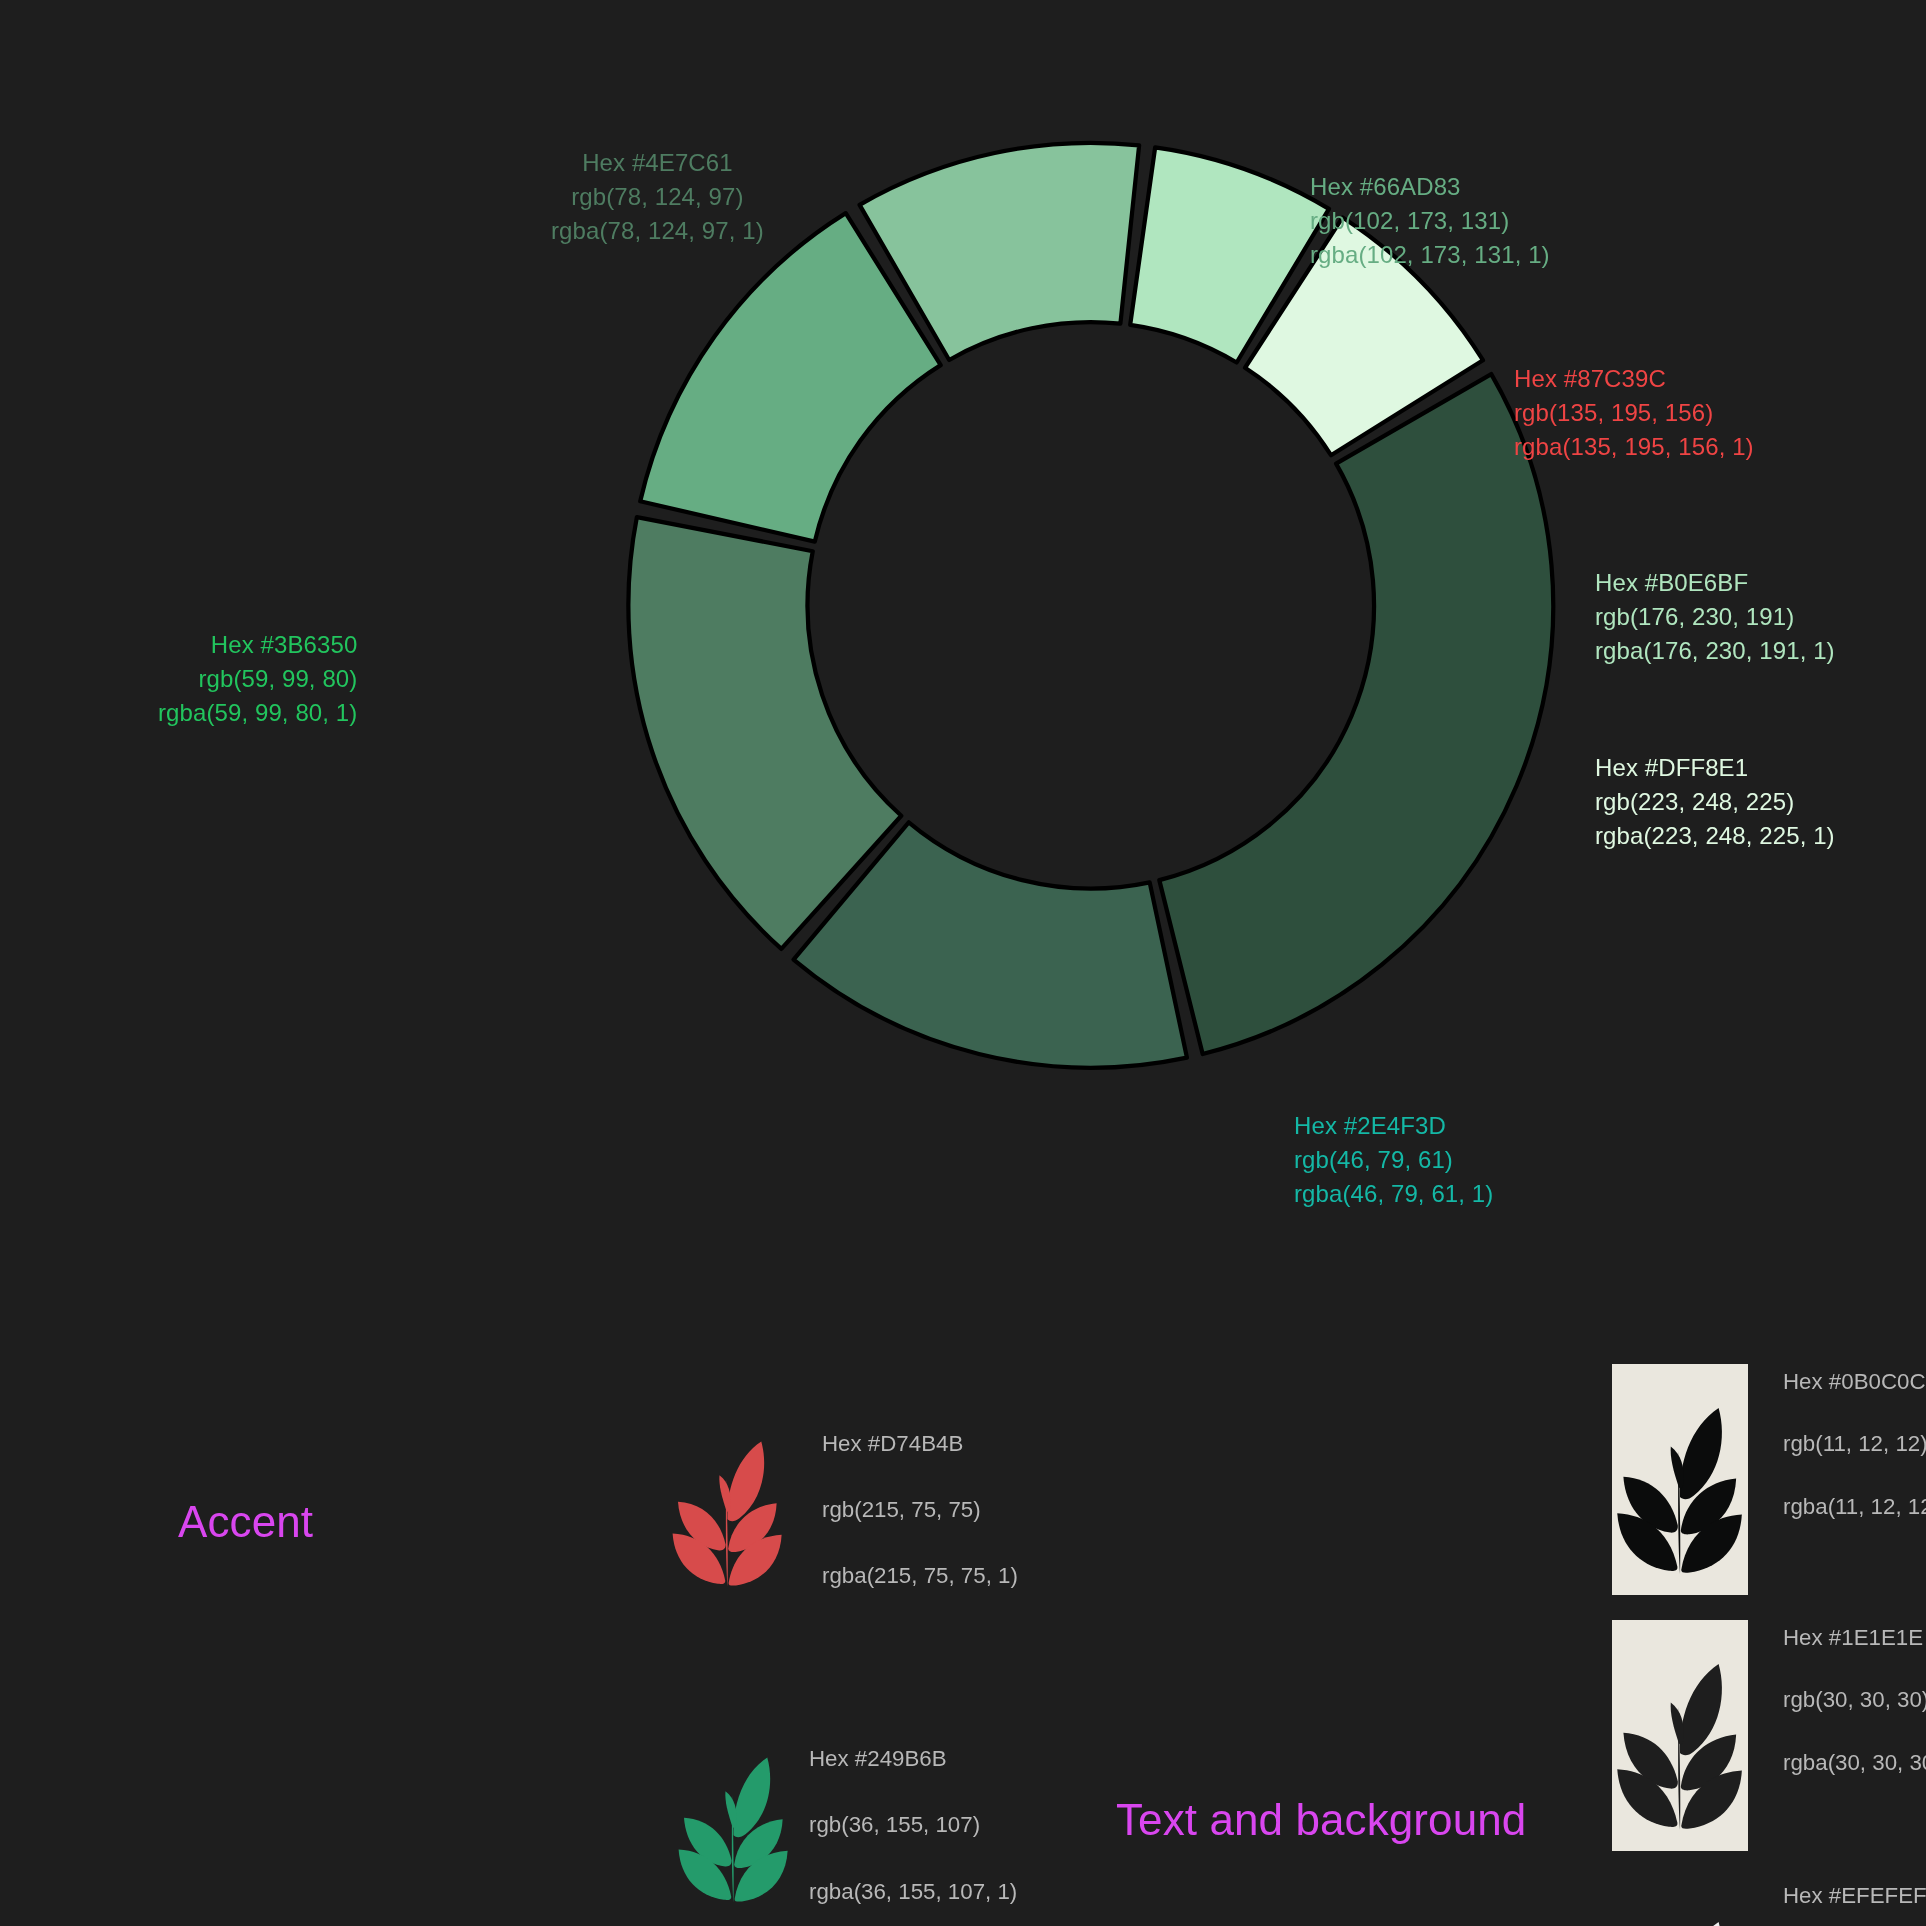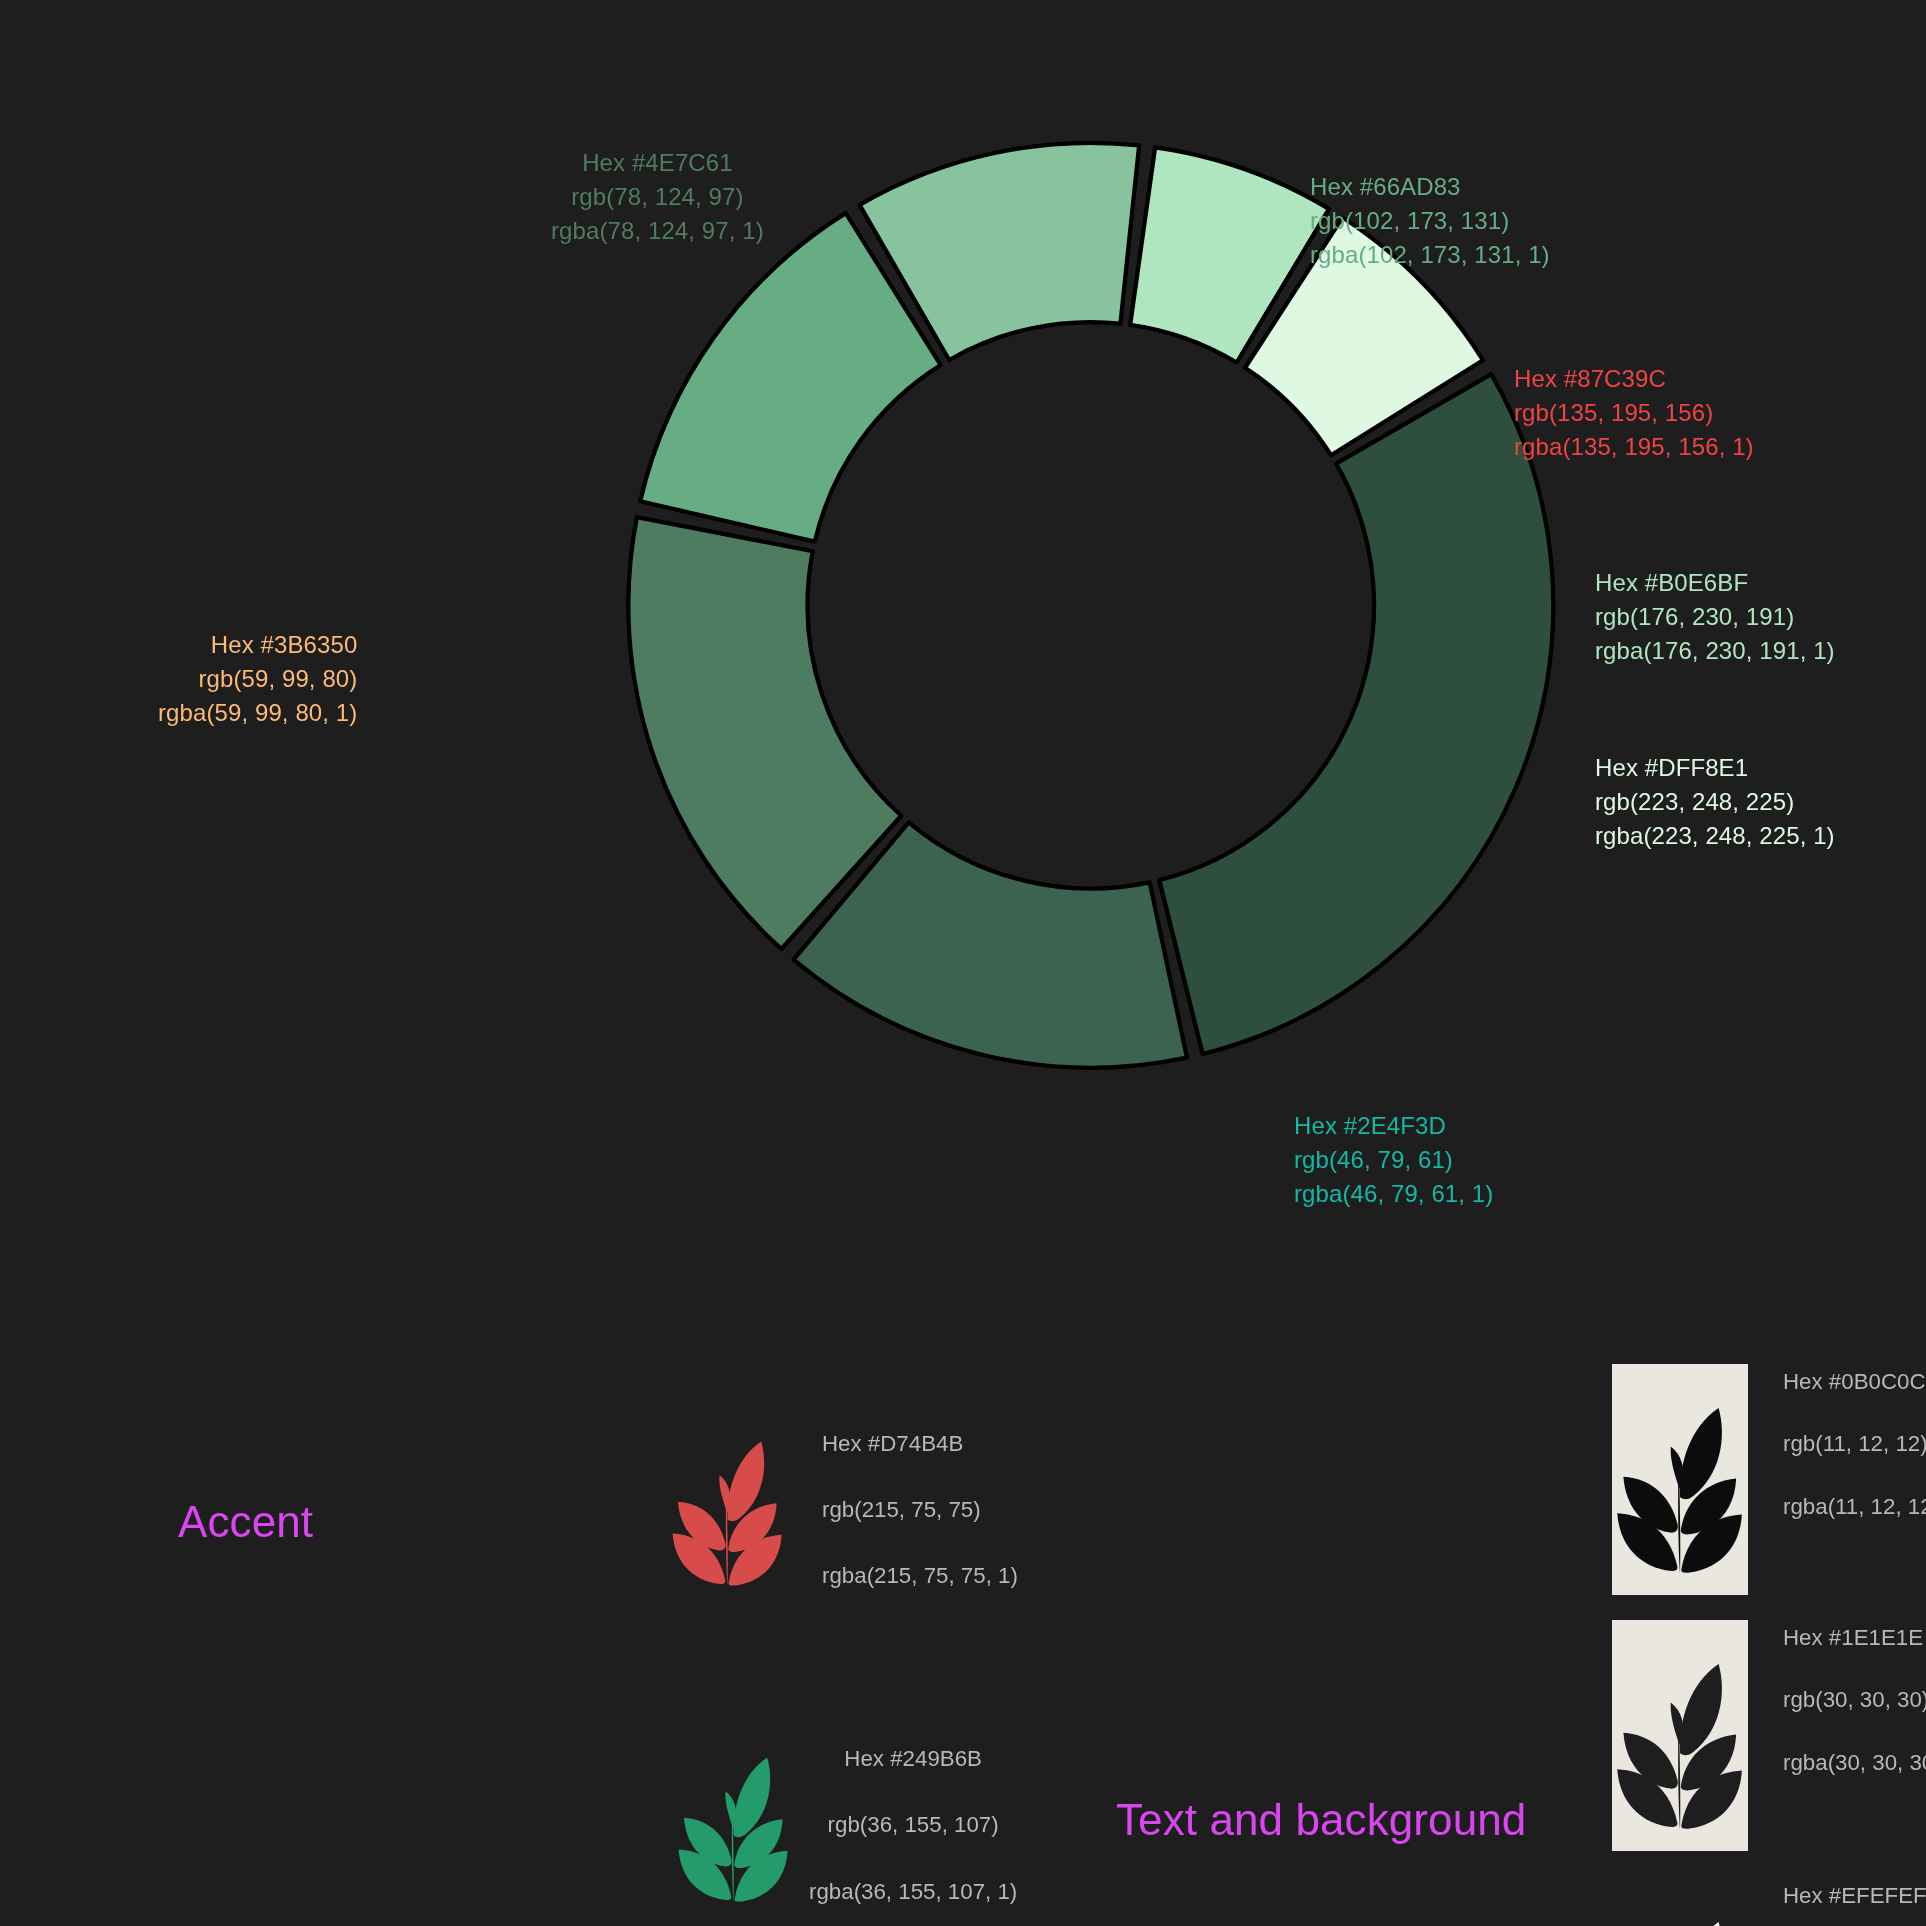--- a/index.html
+++ b/index.html
@@ -76,21 +76,21 @@
     line-height: 1;
     white-space: nowrap;
   }
   .swatch-text span { display: block; }
 
   
   #row-accent   { left: 668px; top: 1421px; }
   #row-accent   .swatch-text { height: 166px; padding-top: 11.6px; margin-left: 35px; }
 
   #row-primary  { left: 674px; top: 1737px; }
-  #row-primary  .swatch-text { height: 166px; padding-top: 10.8px; margin-left: 16px; text-align: center; }
+  #row-primary  .swatch-text { height: 166px; padding-top: 10.8px; margin-left: 16px; }
 
   
   #row-0b0c0c { left: 1612px; top: 1364px; }
   #row-1e1e1e { left: 1612px; top: 1620px; }
   #row-efefef { left: 1612px; top: 1878px; }
   .right-col .swatch-text { height: 154px; padding-top: 7px; margin-left: 35px; }
 
   .box-bg { background: #EAE7DE; }
 </style>
 </head>
@@ -135,21 +135,21 @@
     <div>rgb(176, 230, 191)</div>
     <div>rgba(176, 230, 191, 1)</div>
   </div>
 
   <div class="donut-label dl-l" id="dlabel-dff8e1" style="color: rgb(223, 248, 225);">
     <div>Hex #DFF8E1</div>
     <div>rgb(223, 248, 225)</div>
     <div>rgba(223, 248, 225, 1)</div>
   </div>
 
-  <div class="donut-label dl-r" id="dlabel-3b6350" style="color: #fdba74;">
+  <div class="donut-label dl-r" id="dlabel-3b6350" style="color: #22c55e;">
     <div>Hex #3B6350</div>
     <div>rgb(59, 99, 80)</div>
     <div>rgba(59, 99, 80, 1)</div>
   </div>
 
   <div class="donut-label dl-l" id="dlabel-2e4f3d" style="color: #14b8a6;">
     <div>Hex #2E4F3D</div>
     <div>rgb(46, 79, 61)</div>
     <div>rgba(46, 79, 61, 1)</div>
   </div>

